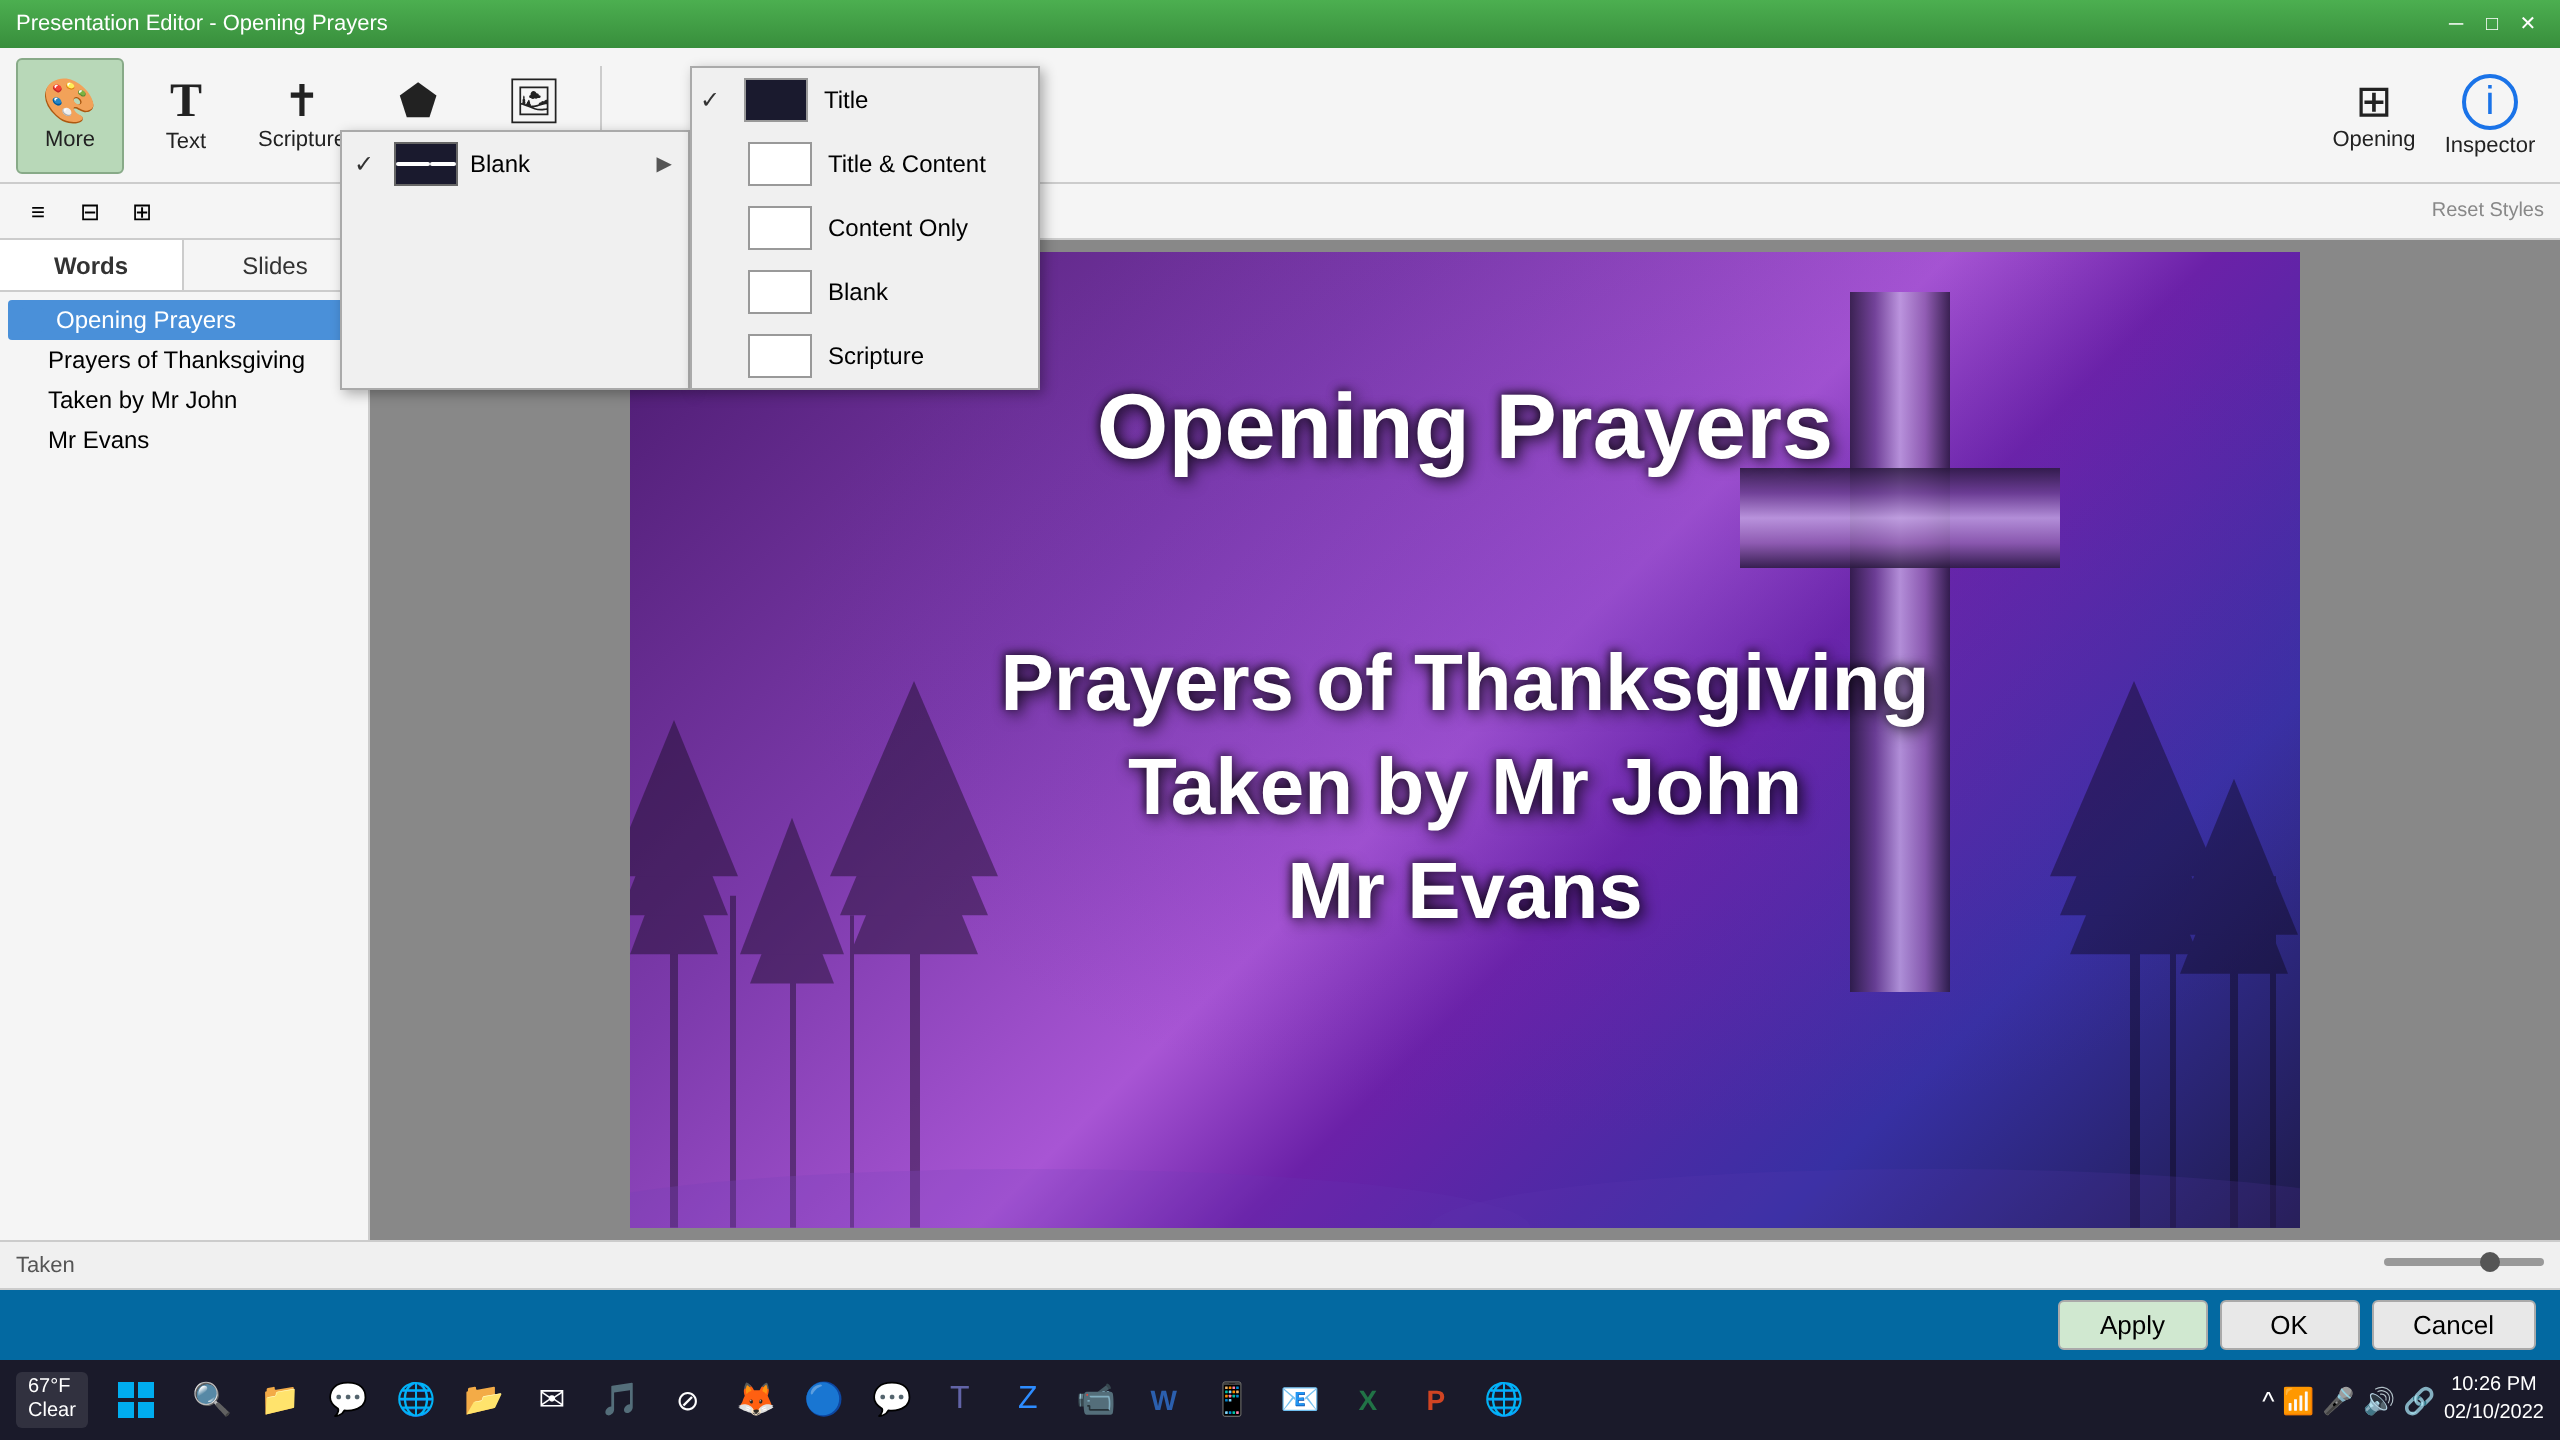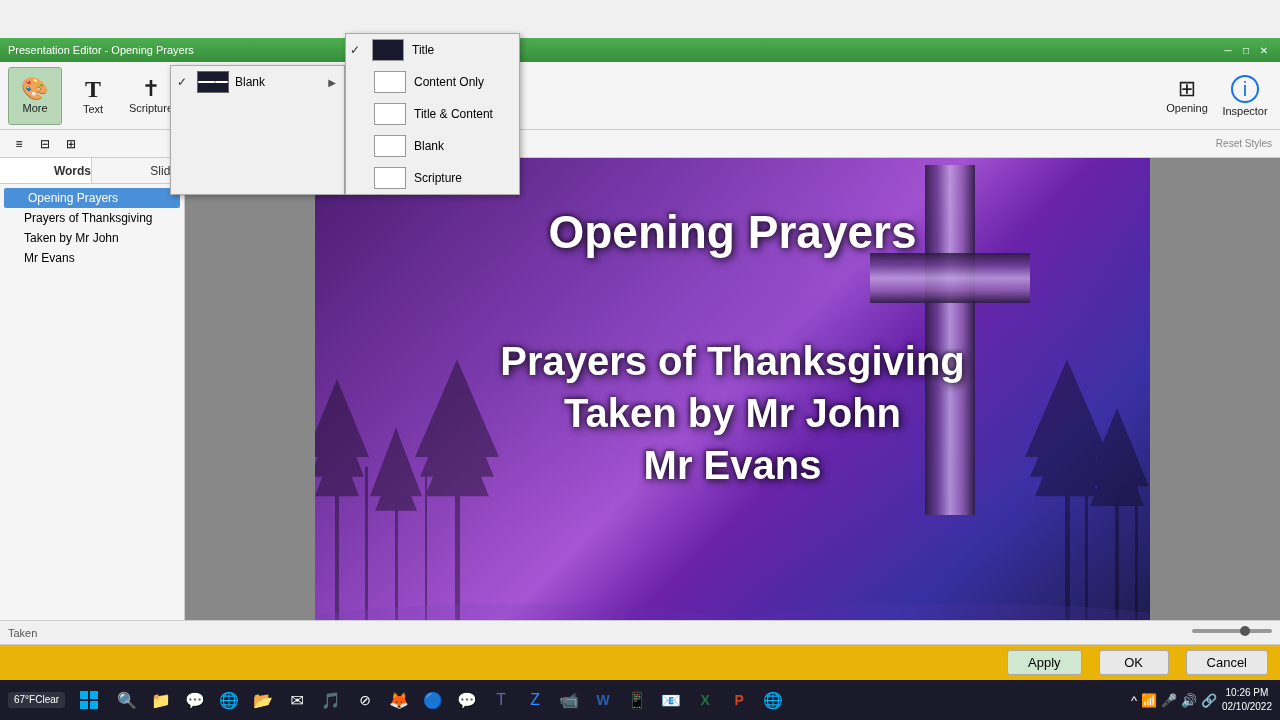--- a/index.html
+++ b/index.html
@@ -8,21 +8,20 @@
     
     .title-bar {
       height: 24px;
       background: linear-gradient(to bottom, #4caf50, #388e3c);
       display: flex;
       align-items: center;
       padding: 0 8px;
       color: white;
       font-size: 11px;
       flex-shrink: 0;
-      margin-top: 38px;
     }
     .title-bar-controls {
       margin-left: auto;
       display: flex;
       gap: 2px;
     }
     .title-bar-btn {
       width: 16px; height: 16px;
       display: flex; align-items: center; justify-content: center;
       font-size: 10px; color: white; cursor: pointer;
@@ -107,21 +106,21 @@
     }
     .sidebar-tabs {
       display: flex;
       border-bottom: 1px solid #ccc;
       height: 26px;
     }
     .sidebar-tab {
       flex: 1;
       display: flex;
       align-items: center;
-      justify-content: flex-end;
+      justify-content: center;
       font-size: 12px;
       cursor: pointer;
       color: #333;
       border-right: 1px solid #ccc;
     }
     .sidebar-tab.active {
       background: white;
       font-weight: bold;
     }
     .sidebar-list {
@@ -361,27 +360,27 @@
       width: 10px; height: 10px;
       background: #555;
       border-radius: 50%;
       top: -3px;
       left: 60%;
     }
 
     
     .action-bar {
       height: 36px;
-      background: #eab308;
+      background: #0369a1;
       border-top: 1px solid #ccc;
       display: flex;
       align-items: center;
       justify-content: flex-end;
       padding: 0 12px;
-      gap: 17px;
+      gap: 6px;
       flex-shrink: 0;
     }
     .action-btn {
       padding: 4px 20px;
       font-size: 13px;
       border: 1px solid #aaa;
       background: #e8e8e8;
       border-radius: 3px;
       cursor: pointer;
       min-width: 70px;
@@ -396,21 +395,21 @@
       height: 40px;
       background: #1a1a2a;
       display: flex;
       align-items: center;
       padding: 0 8px;
       gap: 6px;
       flex-shrink: 0;
     }
     .taskbar-weather {
       display: flex;
-      flex-direction: row;
+      flex-direction: column;
       color: white;
       font-size: 10px;
       line-height: 1.2;
       padding: 2px 6px;
       background: rgba(255,255,255,0.1);
       border-radius: 3px;
     }
     .taskbar-start {
       width: 36px; height: 36px;
       display: flex; align-items: center; justify-content: center;
@@ -606,25 +605,25 @@
   </div>
 
   <div class="dropdown-layout" style="margin-top:-32px;">
     <div class="layout-item has-check">
       <span class="check-mark">✓</span>
       <div class="layout-thumb dark"></div>
       <span>Title</span>
     </div>
     <div class="layout-item" style="padding-left:28px;">
       <div class="layout-thumb"></div>
-      <span>Content Only</span>
+      <span>Title &amp; Content</span>
     </div>
     <div class="layout-item" style="padding-left:28px;">
       <div class="layout-thumb"></div>
-      <span>Title &amp; Content</span>
+      <span>Content Only</span>
     </div>
     <div class="layout-item" style="padding-left:28px;">
       <div class="layout-thumb"></div>
       <span>Blank</span>
     </div>
     <div class="layout-item" style="padding-left:28px;">
       <div class="layout-thumb"></div>
       <span>Scripture</span>
     </div>
   </div>

